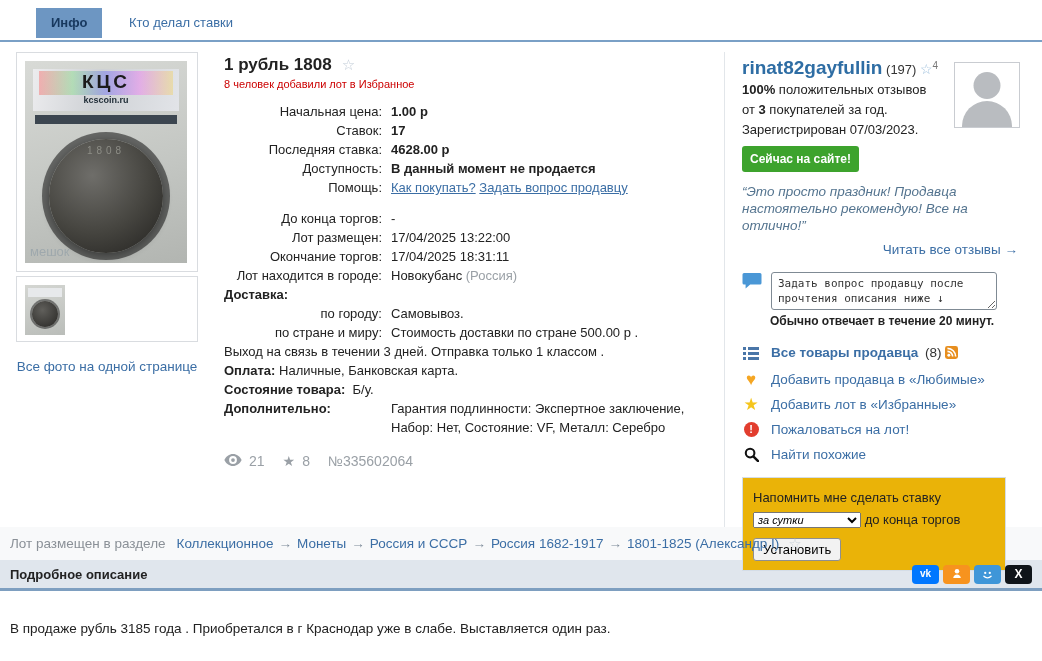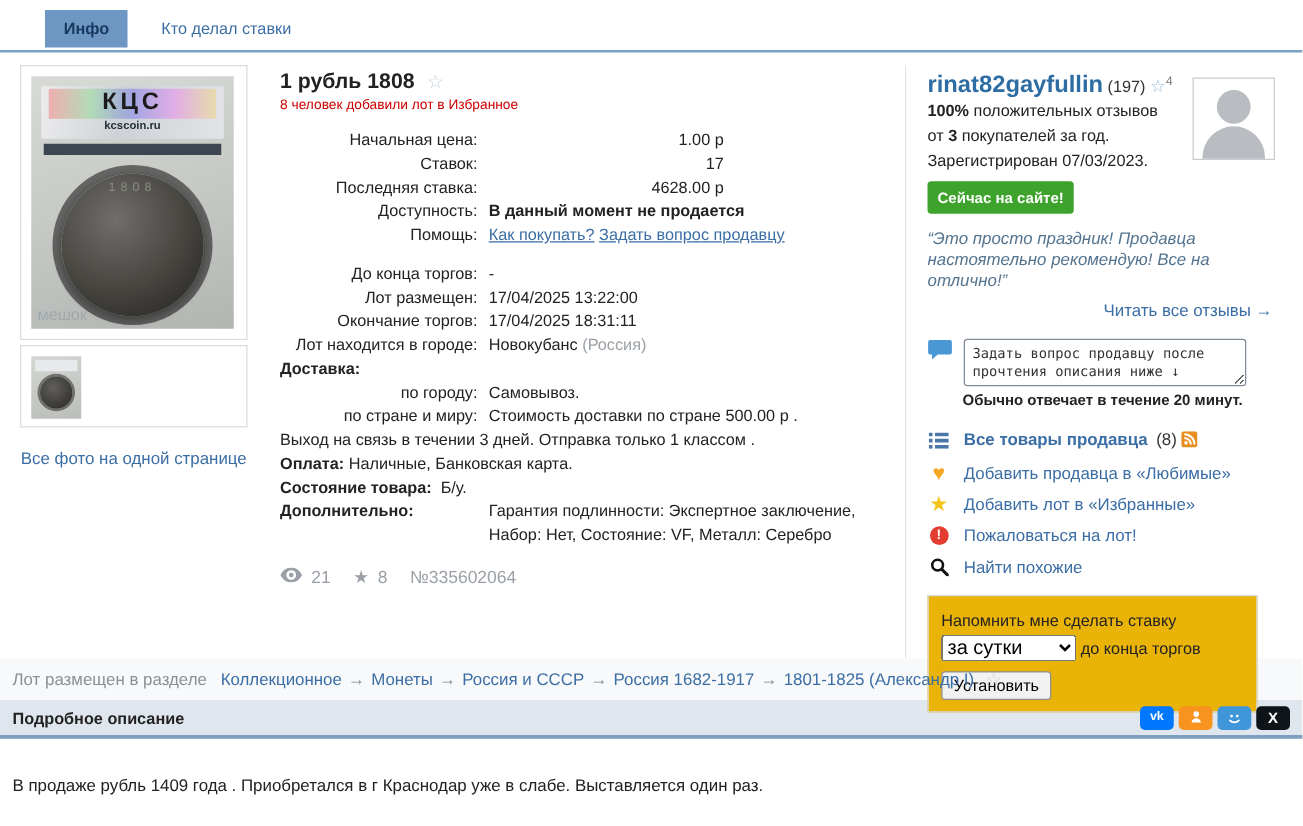--- a/index.html
+++ b/index.html
@@ -49,21 +49,21 @@
 
   
   .col-info { flex:1; padding-left:26px; padding-top:3px; }
   .lot-title { font-size:17px; font-weight:bold; margin:0 0 3px; }
   .title-star { font-weight:normal; color:#c3cdd8; font-size:15px; margin-left:10px; cursor:pointer; }
   .fav-note { color:#cc0000; font-size:11px; margin-bottom:12px; }
   .row { display:flex; line-height:19px; }
   .row .lbl { width:158px; text-align:right; flex:none; }
   .row .lbl-left { width:158px; text-align:left; flex:none; font-weight:bold; }
   .row .val { margin-left:9px; }
-  .row .val.num { width:188px; text-align:right; font-weight:normal; }
+  .row .val.num { width:188px; text-align:left; font-weight:bold; }
   .row .val.vb { font-weight:bold; }
   .row .val.val-add { max-width:332px; }
   .gap { height:12px; }
   .inline-line { line-height:19px; }
   .inline-line b { font-weight:bold; }
   .muted { color:#9aa0a6; }
   .help-links a { text-decoration:underline; }
   .stats { margin-top:16px; color:#9aa0a6; display:flex; align-items:flex-start; gap:7px; font-size:14px; }
   .stats .sep { width:4px; }
 
@@ -91,21 +91,21 @@
   .response-time { font-weight:bold; font-size:12px; margin:4px 0 12px 28px; }
   .action { display:flex; align-items:center; gap:11px; padding:5px 0; font-size:13.5px; }
   .action .ic { width:18px; flex:none; text-align:center; line-height:0; }
   .heart-ic { color:#f5a623; font-size:17px; line-height:17px; }
   .star-ic { color:#f5c51c; font-size:17px; line-height:17px; }
   .report-ic { display:inline-block; width:15px; height:15px; border-radius:50%; background:#e23d2e;
     color:#fff; font-weight:bold; font-size:11px; line-height:15px; text-align:center; }
   .all-items-link { font-weight:bold; }
   .all-items-count { color:#333; margin-left:3px; }
   .reminder { background:#eab308; border:1px solid #d4dde7; padding:9px 10px; margin-top:10px; width:264px; line-height:22px; }
-  .reminder select { width:108px; font-size:16px; font-family:"Liberation Sans",sans-serif; }
+  .reminder select { width:108px; font-size:11px; font-family:"Liberation Sans",sans-serif;font-style:italic; }
   .reminder button { display:block; margin-top:7px; font-size:13px; font-family:"Liberation Sans",sans-serif;
     padding:3px 9px; background:#f2f2f2; border:1px solid #8f8f8f; border-radius:3px; cursor:pointer; }
 
   
   .breadcrumb { height:33px; display:flex; align-items:center; padding-left:10px; gap:5px;
     color:#8a9097; background:#f8f9fa; font-size:13.5px; }
   .breadcrumb .bc-prefix { margin-right:6px; }
   .breadcrumb .bc-sep { color:#7d8b99; }
   .bc-star { color:#ccd4dc; font-size:15px; margin-left:4px; cursor:pointer; }
 
@@ -339,13 +339,13 @@
         <svg width="13" height="13" viewBox="0 0 16 16">
           <circle cx="5.2" cy="6" r="1.4" fill="#fff"></circle>
           <circle cx="10.8" cy="6" r="1.4" fill="#fff"></circle>
           <path d="M3.6 10.2c2.4 2.6 6.4 2.6 8.8 0" stroke="#fff" stroke-width="1.7" fill="none" stroke-linecap="round"></path>
         </svg>
       </span>
     <span class="sicon x">X</span>
   </div>
 </div>
 
-<div class="desc-text">В продаже рубль 1409 года . Приобретался в г Краснодар уже в слабе. Выставляется один раз.</div>
+<div class="desc-text">В продаже рубль 3185 года . Приобретался в г Краснодар уже в слабе. Выставляется один раз.</div>
 
 </body></html>

